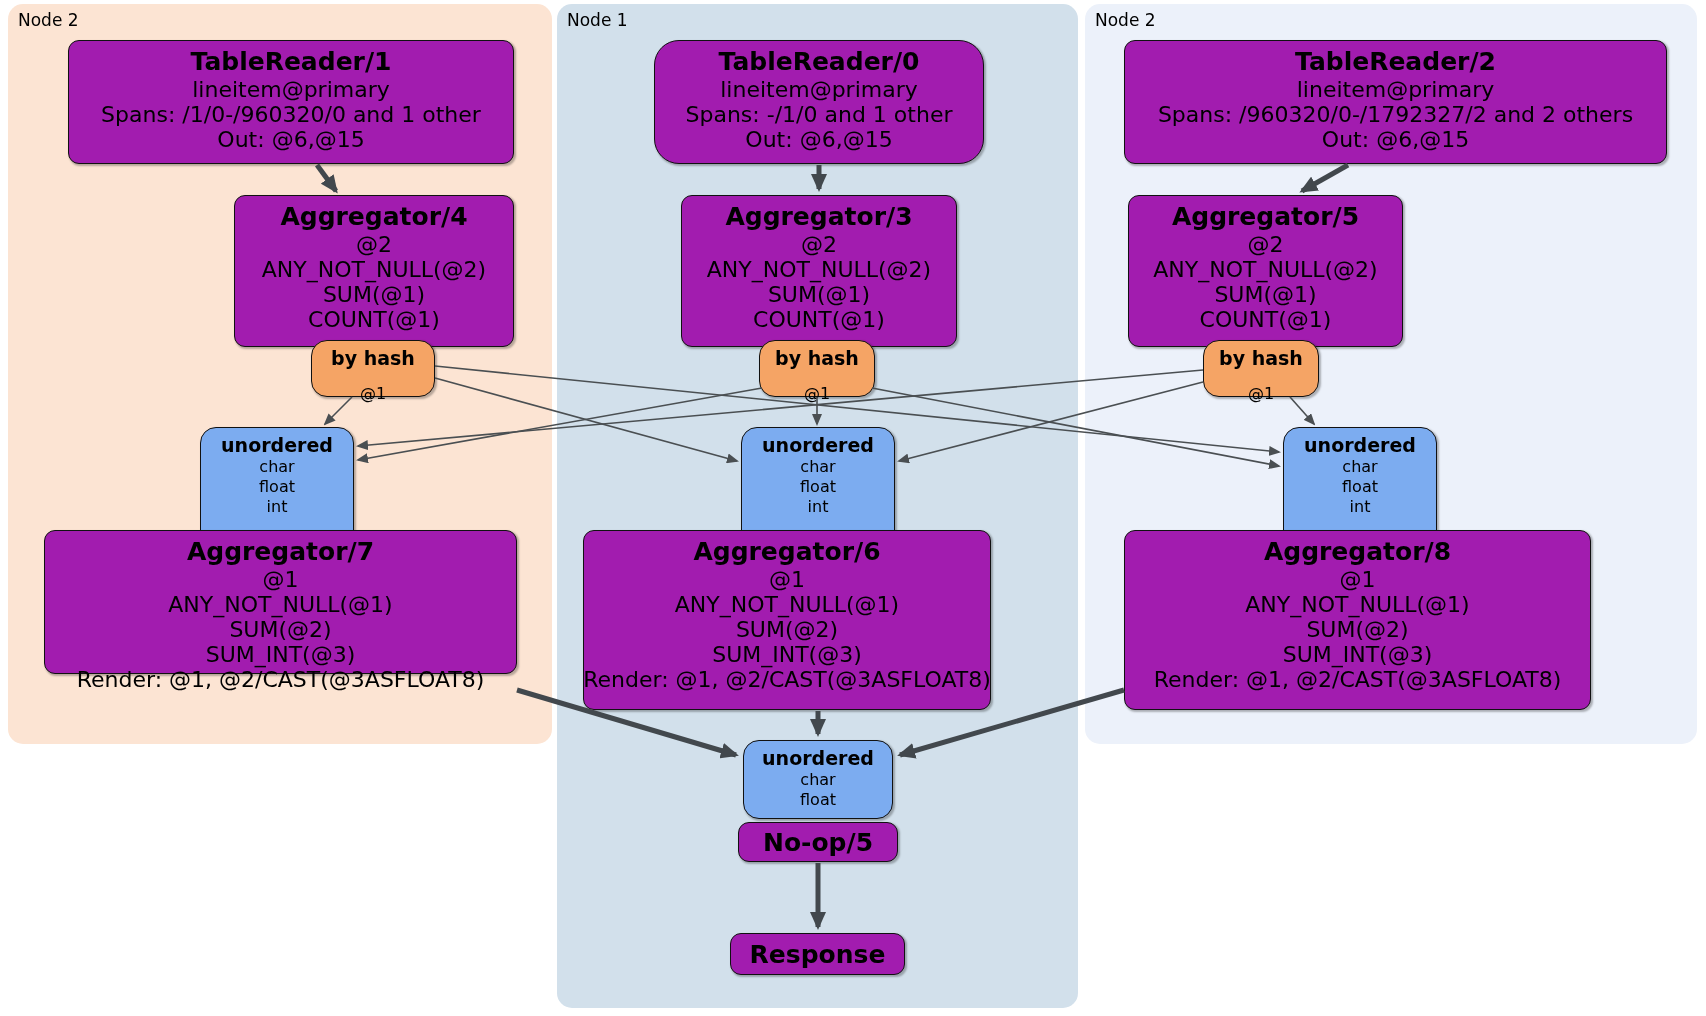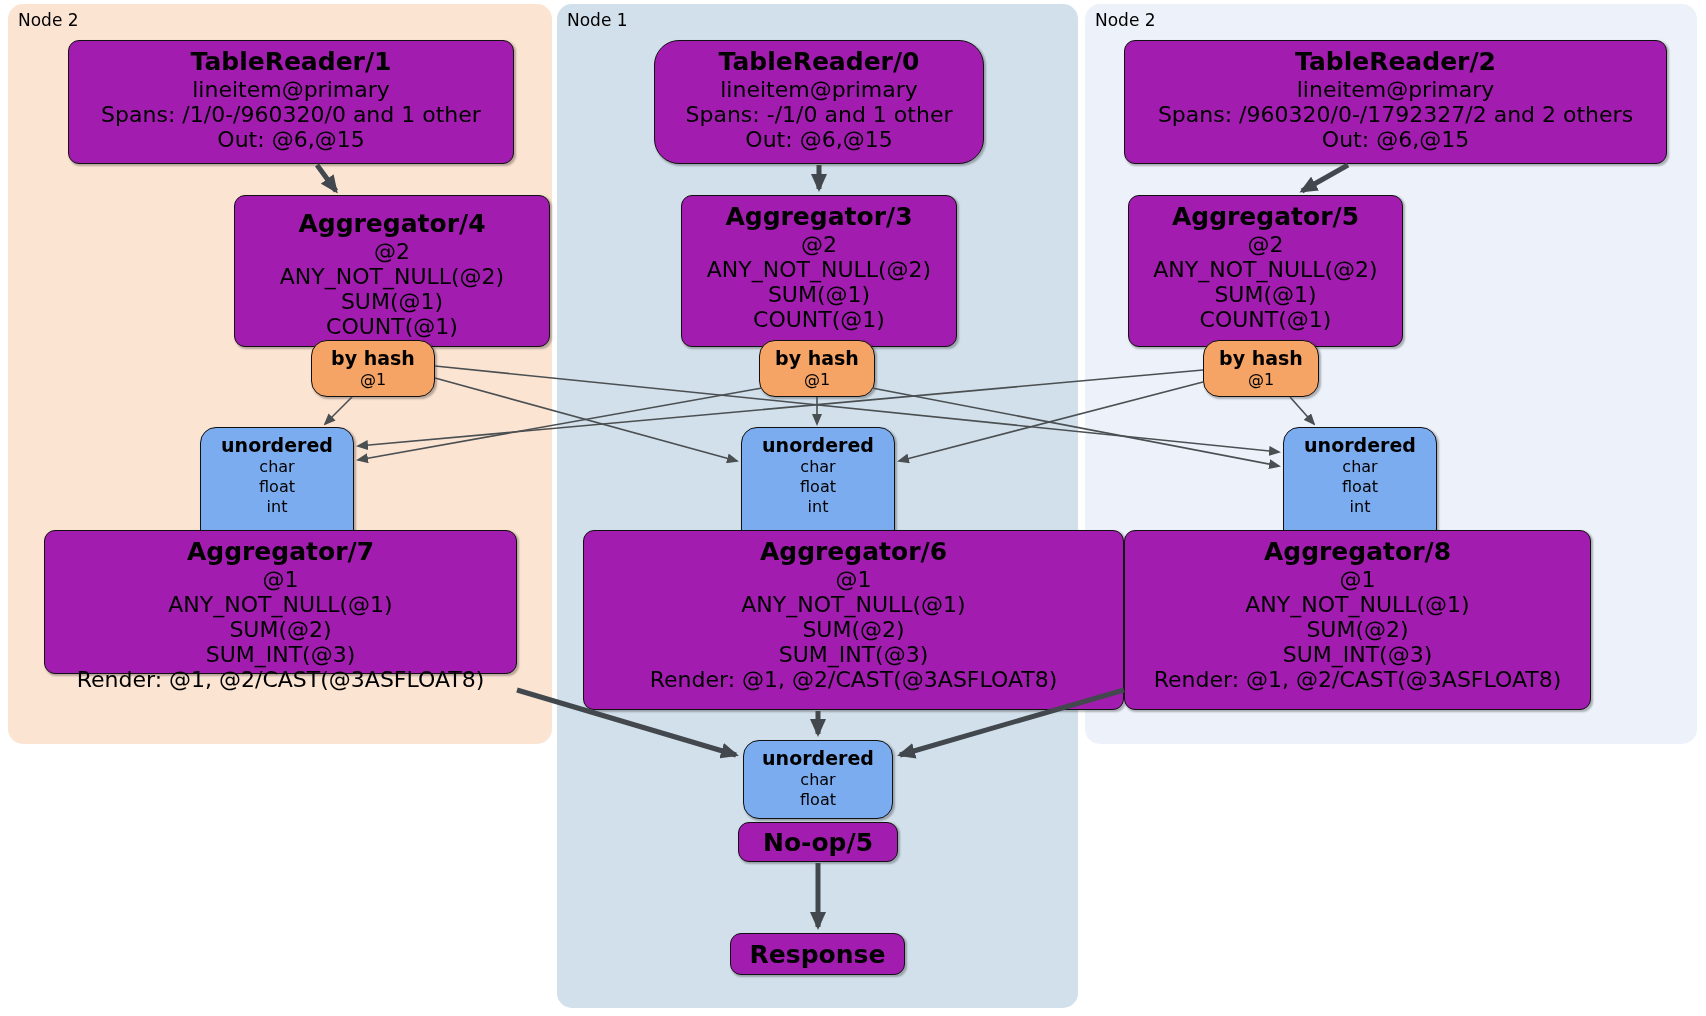--- a/index.html
+++ b/index.html
@@ -8,21 +8,21 @@
   .region{position:absolute;border-radius:15px;}
   .region-label{position:absolute;top:6px;left:10px;font-size:17px;color:#000;}
   .box{position:absolute;background:#a21caf;border:1.4px solid #111;
        box-shadow:1.5px 1.5px 2px rgba(0,0,0,.28);
        display:flex;flex-direction:column;align-items:center;justify-content:flex-start;
        text-align:center;color:#000;box-sizing:border-box;padding-top:5px;}
   .box.processor{border-radius:11px;}
   .box.center{justify-content:center;padding-top:0;}
   .box.processor .title{font-size:25px;font-weight:bold;line-height:31px;white-space:nowrap;}
   .box.processor .line{font-size:22px;line-height:25px;white-space:nowrap;}
-  .box.router{background:#f5a465;border-radius:16px;}
+  .box.router{background:#f5a465;border-radius:16px;gap:14px;}
   .box.sync{background:#7cacf0;border-radius:16px;}
   .box.router .title,.box.sync .title{font-size:19px;font-weight:bold;line-height:24px;white-space:nowrap;}
   .box.router .line,.box.sync .line{font-size:16px;line-height:20px;white-space:nowrap;}
   #edges{position:absolute;left:0;top:0;z-index:6;pointer-events:none;}
   .region{z-index:1;}
   .box{z-index:3;}
 </style>
 </head>
 <body>
 
@@ -73,21 +73,21 @@
       <div class="line">lineitem@primary</div>
       <div class="line">Spans: -/1/0 and 1 other</div>
       <div class="line">Out: @6,@15</div>
     </div>
     <div class="box processor" style="left: 1124px; top: 40px; width: 543px; height: 124px;">
       <div class="title">TableReader/2</div>
       <div class="line">lineitem@primary</div>
       <div class="line">Spans: /960320/0-/1792327/2 and 2 others</div>
       <div class="line">Out: @6,@15</div>
     </div>
-    <div class="box processor" style="left: 234px; top: 195px; width: 316px; height: 152px; justify-content: center;">
+    <div class="box processor" style="left: 234px; top: 195px; width: 280px; height: 152px;">
       <div class="title">Aggregator/4</div>
       <div class="line">@2</div>
       <div class="line">ANY_NOT_NULL(@2)</div>
       <div class="line">SUM(@1)</div>
       <div class="line">COUNT(@1)</div>
     </div>
     <div class="box processor" style="left: 681px; top: 195px; width: 276px; height: 152px;">
       <div class="title">Aggregator/3</div>
       <div class="line">@2</div>
       <div class="line">ANY_NOT_NULL(@2)</div>
@@ -132,21 +132,21 @@
       <div class="line">int</div>
     </div>
     <div class="box processor" style="left: 44px; top: 530px; width: 473px; height: 144px;">
       <div class="title">Aggregator/7</div>
       <div class="line">@1</div>
       <div class="line">ANY_NOT_NULL(@1)</div>
       <div class="line">SUM(@2)</div>
       <div class="line">SUM_INT(@3)</div>
       <div class="line">Render: @1, @2/CAST(@3ASFLOAT8)</div>
     </div>
-    <div class="box processor" style="left: 583px; top: 530px; width: 541px; height: 180px;">
+    <div class="box processor" style="left: 583px; top: 530px; width: 408px; height: 180px;">
       <div class="title">Aggregator/6</div>
       <div class="line">@1</div>
       <div class="line">ANY_NOT_NULL(@1)</div>
       <div class="line">SUM(@2)</div>
       <div class="line">SUM_INT(@3)</div>
       <div class="line">Render: @1, @2/CAST(@3ASFLOAT8)</div>
     </div>
     <div class="box processor" style="left: 1124px; top: 530px; width: 467px; height: 180px;">
       <div class="title">Aggregator/8</div>
       <div class="line">@1</div>

